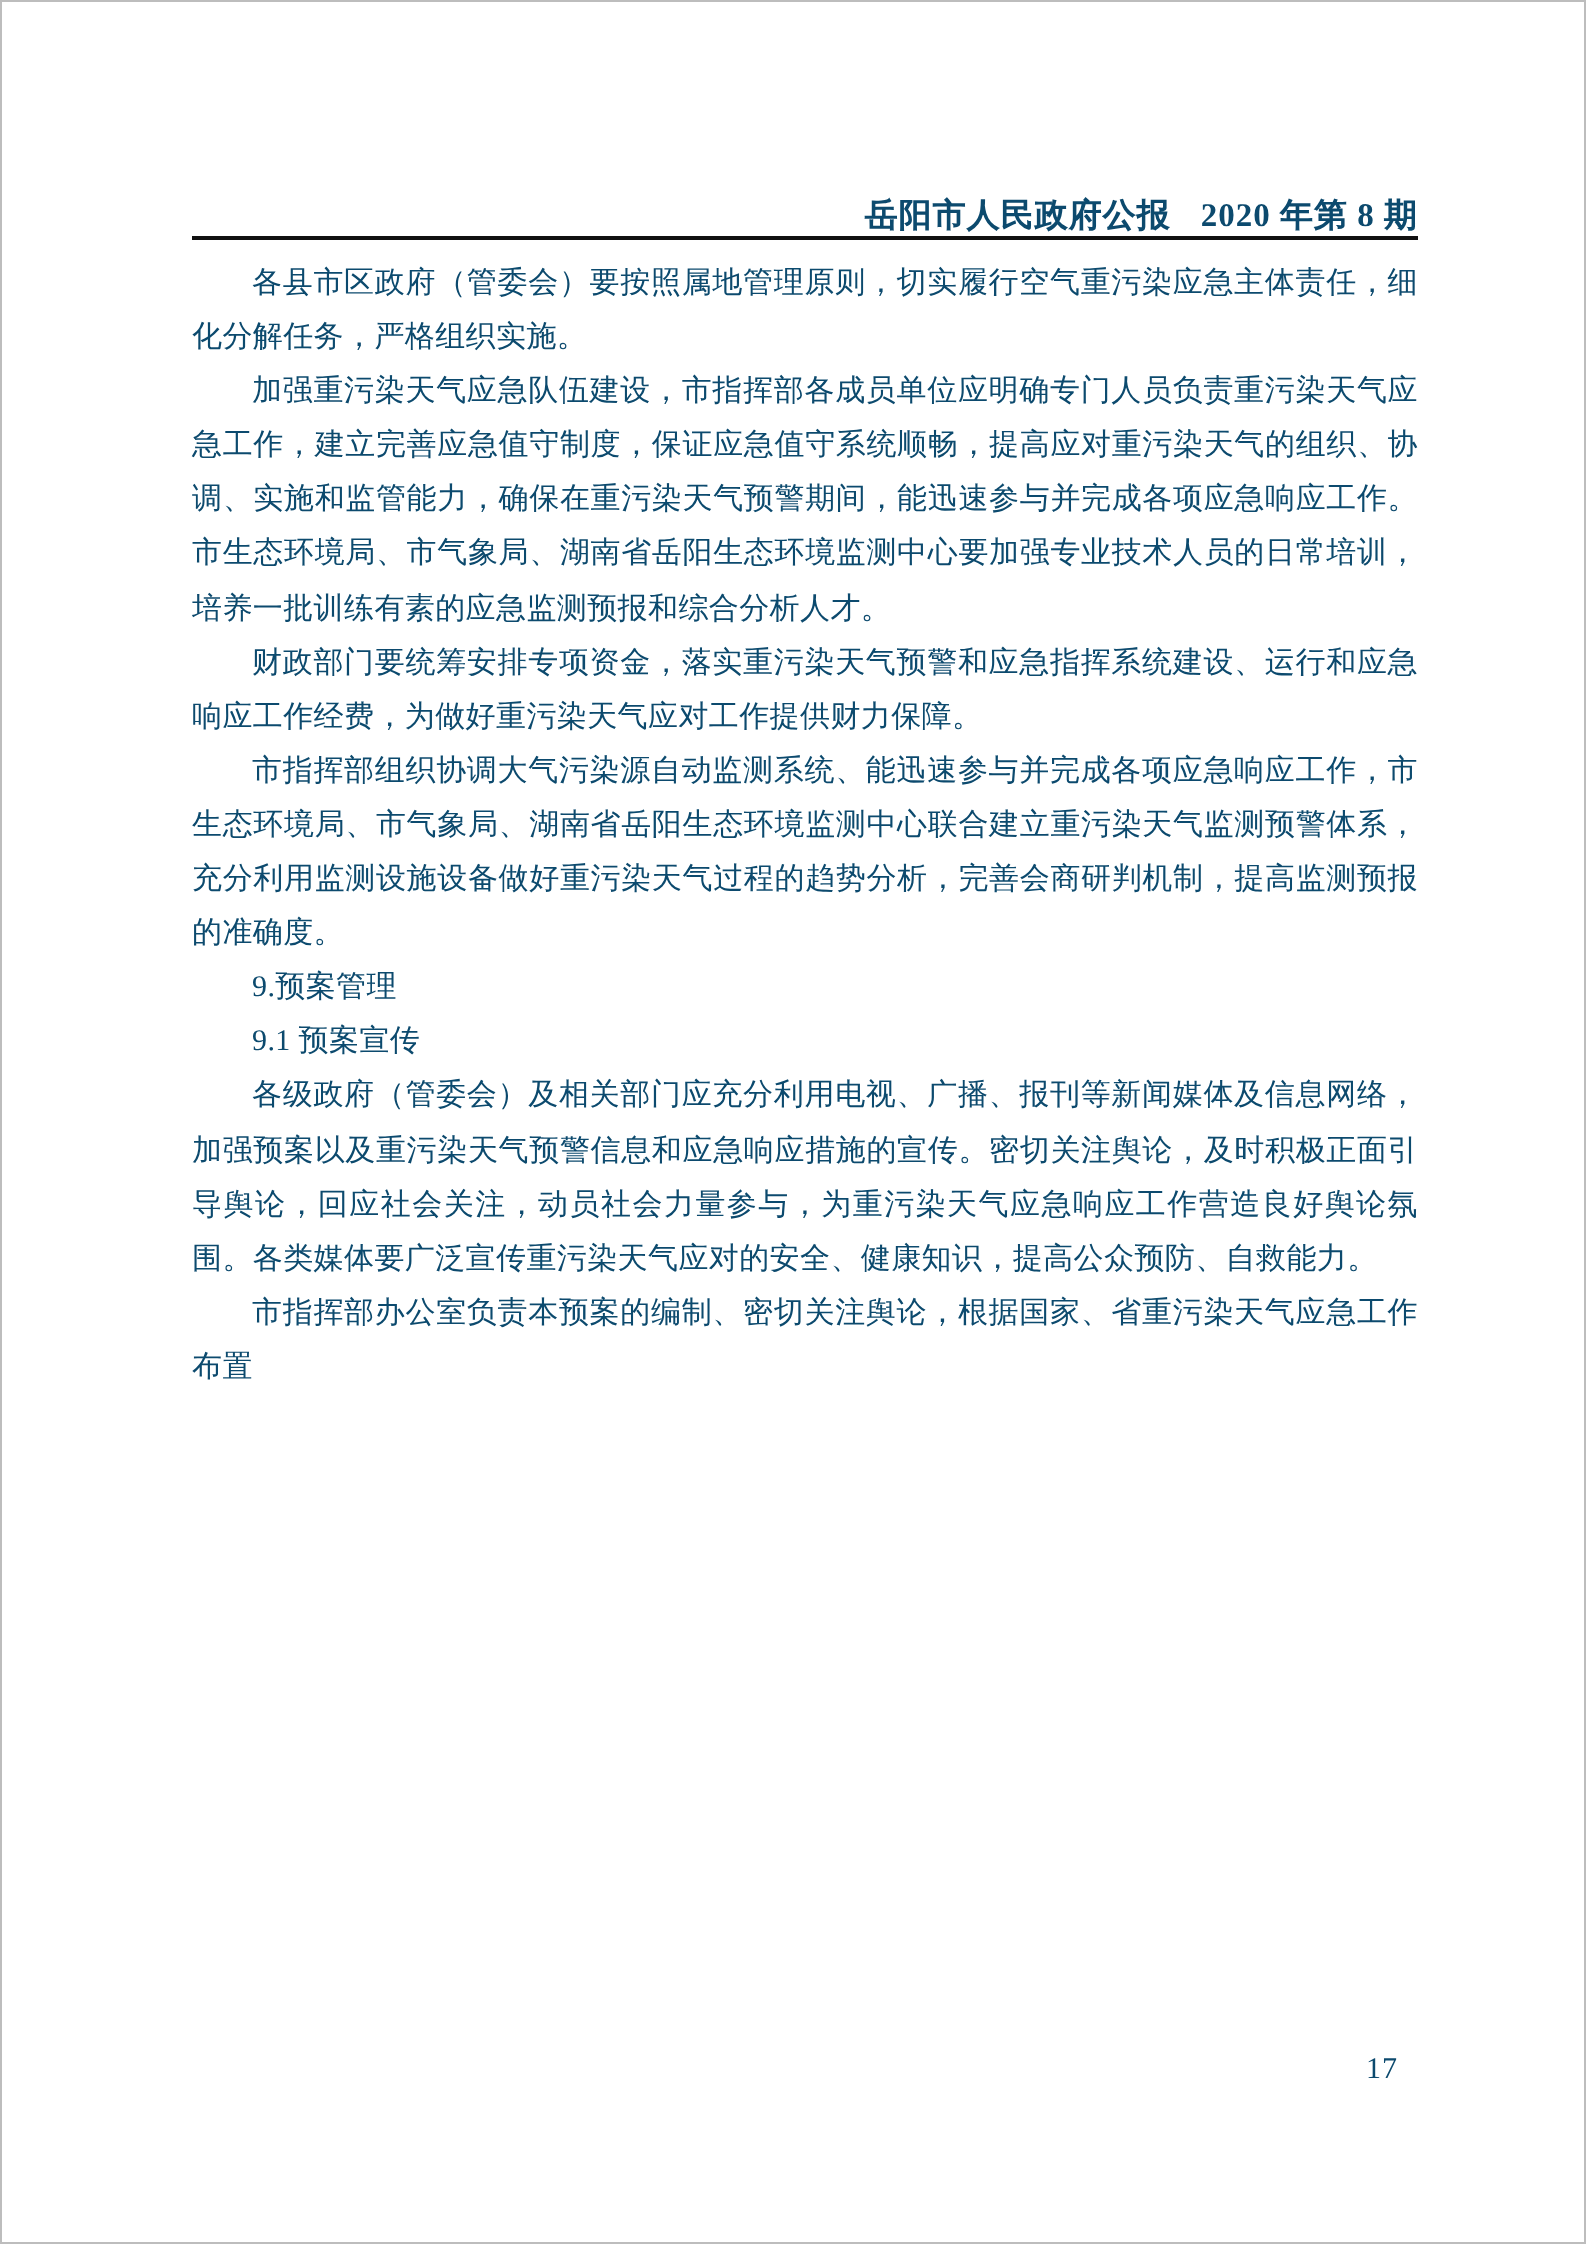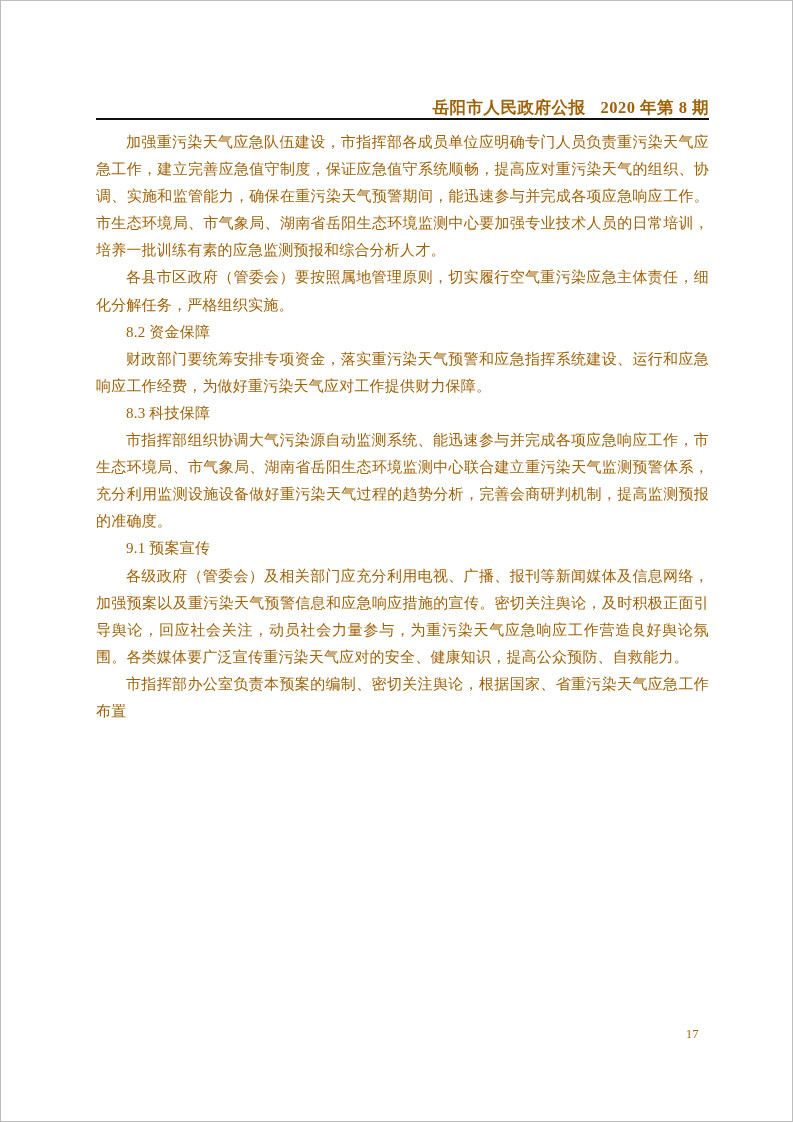--- a/index.html
+++ b/index.html
@@ -9,21 +9,21 @@
   }
   .page {
     position: relative;
     width: 793px;
     height: 1122px;
     box-sizing: border-box;
     background: #ffffff;
     border: 1px solid #bdbdbd;
     overflow: hidden;
     font-family: "Liberation Serif", "DejaVu Serif", serif;
-    color: #a16207;
+    color: #0c4a6e;
   }
   .header-row {
     position: absolute;
     left: 95px;
     top: 96px;
     width: 613px;
     text-align: right;
     font-size: 16.5px;
     font-weight: bold;
     letter-spacing: 0.5px;
@@ -52,42 +52,41 @@
   }
   .doc-body p {
     margin: 0;
     padding: 0;
     text-indent: 2em;
   }
   .page-number {
     position: absolute;
     right: 93px;
     top: 1026px;
-    font-size: 12px;
+    font-size: 15px;
     letter-spacing: 0.5px;
   }
 </style>
 </head>
 <body>
 
 <div class="page">
 
   <div class="header-row">
     <span>岳阳市人民政府公报</span><span class="issue-label">2020 年第 8 期</span>
   </div>
 
   <div class="header-rule"></div>
 
   <div class="doc-body">
+      <p class="block paragraph">各县市区政府（管委会）要按照属地管理原则，切实履行空气重污染应急主体责任，细化分解任务，严格组织实施。</p>
       <p class="block paragraph">加强重污染天气应急队伍建设，市指挥部各成员单位应明确专门人员负责重污染天气应急工作，建立完善应急值守制度，保证应急值守系统顺畅，提高应对重污染天气的组织、协调、实施和监管能力，确保在重污染天气预警期间，能迅速参与并完成各项应急响应工作。市生态环境局、市气象局、湖南省岳阳生态环境监测中心要加强专业技术人员的日常培训，培养一批训练有素的应急监测预报和综合分析人才。</p>
-      <p class="block paragraph">各县市区政府（管委会）要按照属地管理原则，切实履行空气重污染应急主体责任，细化分解任务，严格组织实施。</p>
-      <p class="block heading">8.2 资金保障</p>
       <p class="block paragraph">财政部门要统筹安排专项资金，落实重污染天气预警和应急指挥系统建设、运行和应急响应工作经费，为做好重污染天气应对工作提供财力保障。</p>
-      <p class="block heading">8.3 科技保障</p>
       <p class="block paragraph">市指挥部组织协调大气污染源自动监测系统、能迅速参与并完成各项应急响应工作，市生态环境局、市气象局、湖南省岳阳生态环境监测中心联合建立重污染天气监测预警体系，充分利用监测设施设备做好重污染天气过程的趋势分析，完善会商研判机制，提高监测预报的准确度。</p>
+      <p class="block heading">9.预案管理</p>
       <p class="block heading">9.1 预案宣传</p>
       <p class="block paragraph">各级政府（管委会）及相关部门应充分利用电视、广播、报刊等新闻媒体及信息网络，加强预案以及重污染天气预警信息和应急响应措施的宣传。密切关注舆论，及时积极正面引导舆论，回应社会关注，动员社会力量参与，为重污染天气应急响应工作营造良好舆论氛围。各类媒体要广泛宣传重污染天气应对的安全、健康知识，提高公众预防、自救能力。</p>
       <p class="block paragraph">市指挥部办公室负责本预案的编制、密切关注舆论，根据国家、省重污染天气应急工作布置</p>
     </div>
 
   <div class="page-number">17</div>
 
 </div>
 
 </body></html>

